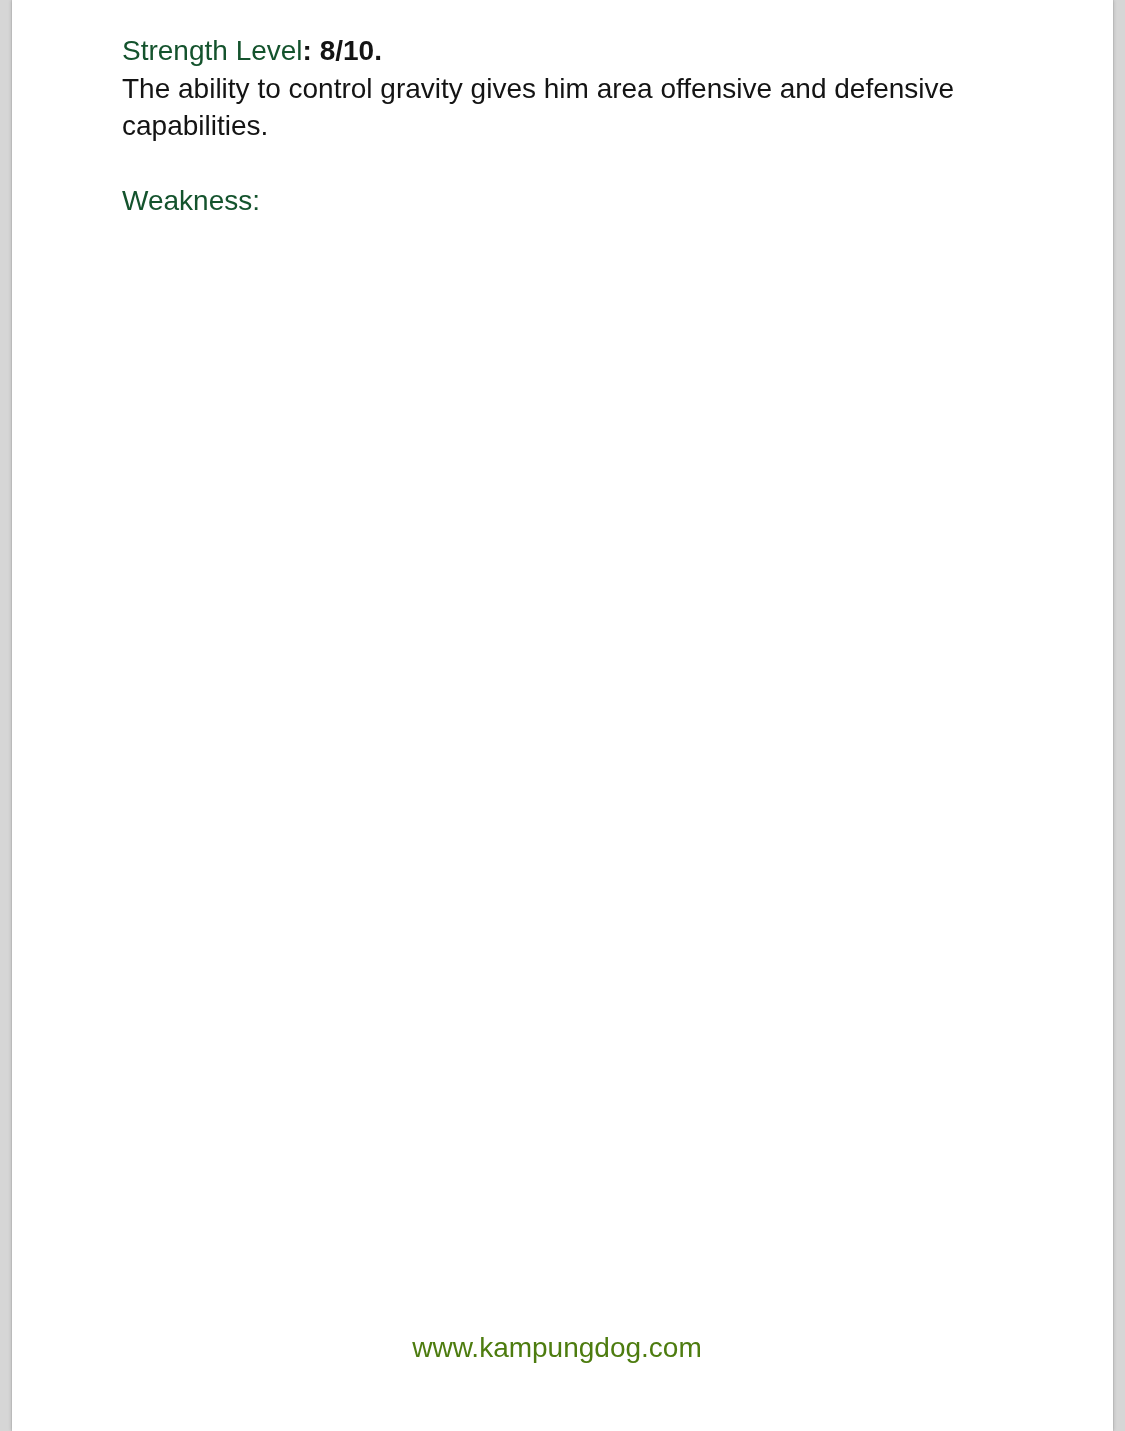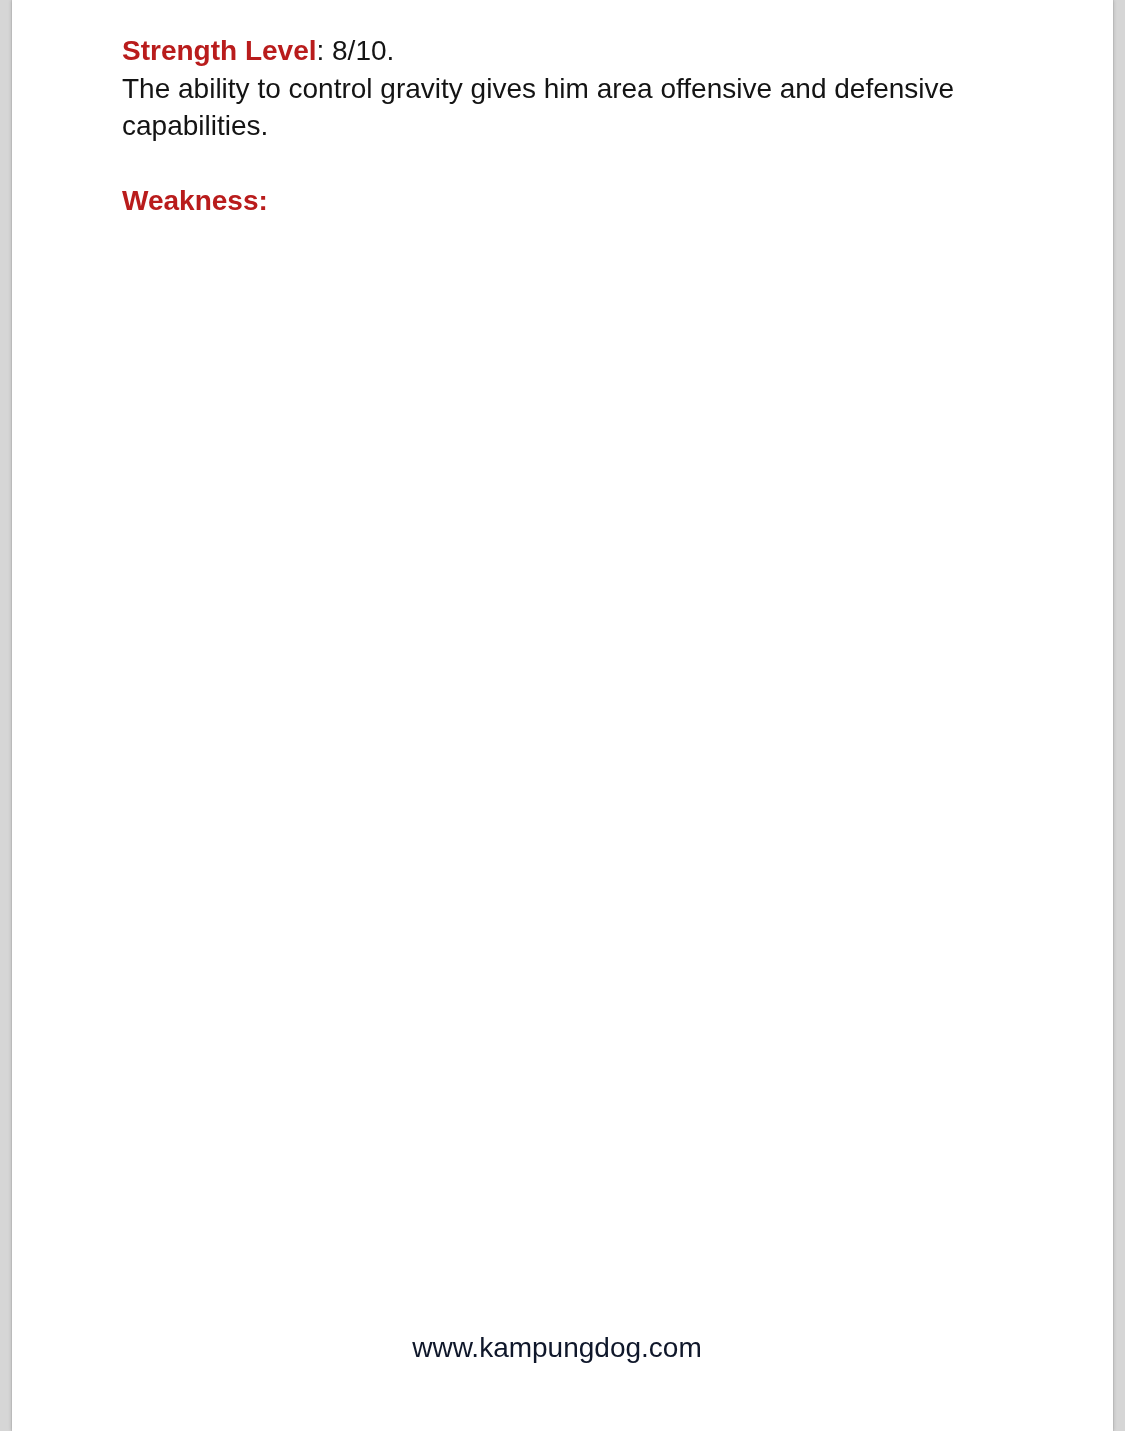--- a/index.html
+++ b/index.html
@@ -33,35 +33,35 @@
     color: #141414;
     -webkit-font-smoothing: antialiased;
   }
   .section {
     margin: 0 0 37.5px 0;
   }
   .section p {
     margin: 0;
   }
   .heading {
-    font-weight: bold;
-    color: #b91c1c;
+    font-weight: normal;
+    color: #14532d;
   }
   .heading-suffix {
-    font-weight: normal;
+    font-weight: bold;
   }
   .footer {
     position: absolute;
     left: 110px;
     top: 1329px;
     width: 870px;
     text-align: center;
     font-size: 28px;
     line-height: 37.5px;
-    color: #0f172a;
+    color: #4d7c0f;
   }
 </style>
 </head>
 <body>
 
 <div class="page">
   <div class="content">
 
     <div class="section">
       <p><span class="heading">Strength Level</span><span class="heading-suffix">: 8/10.</span></p>

